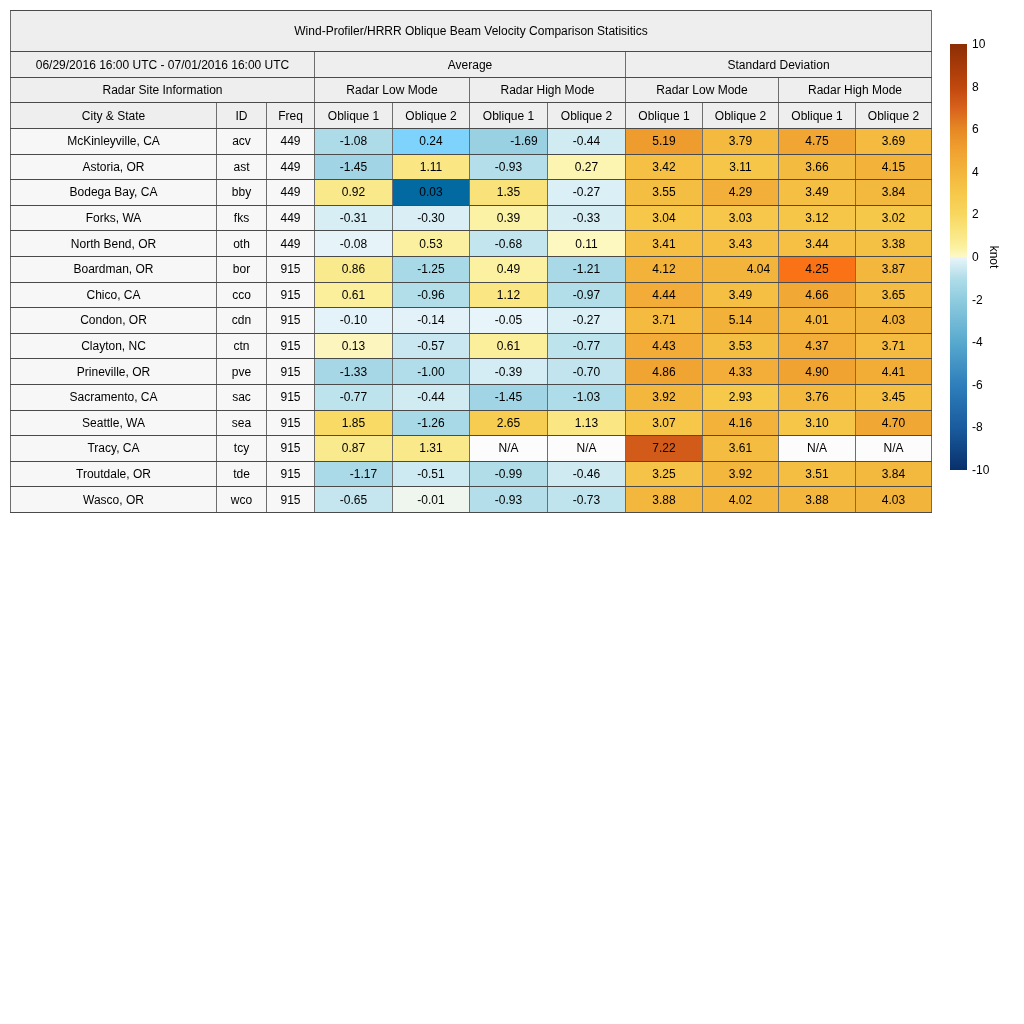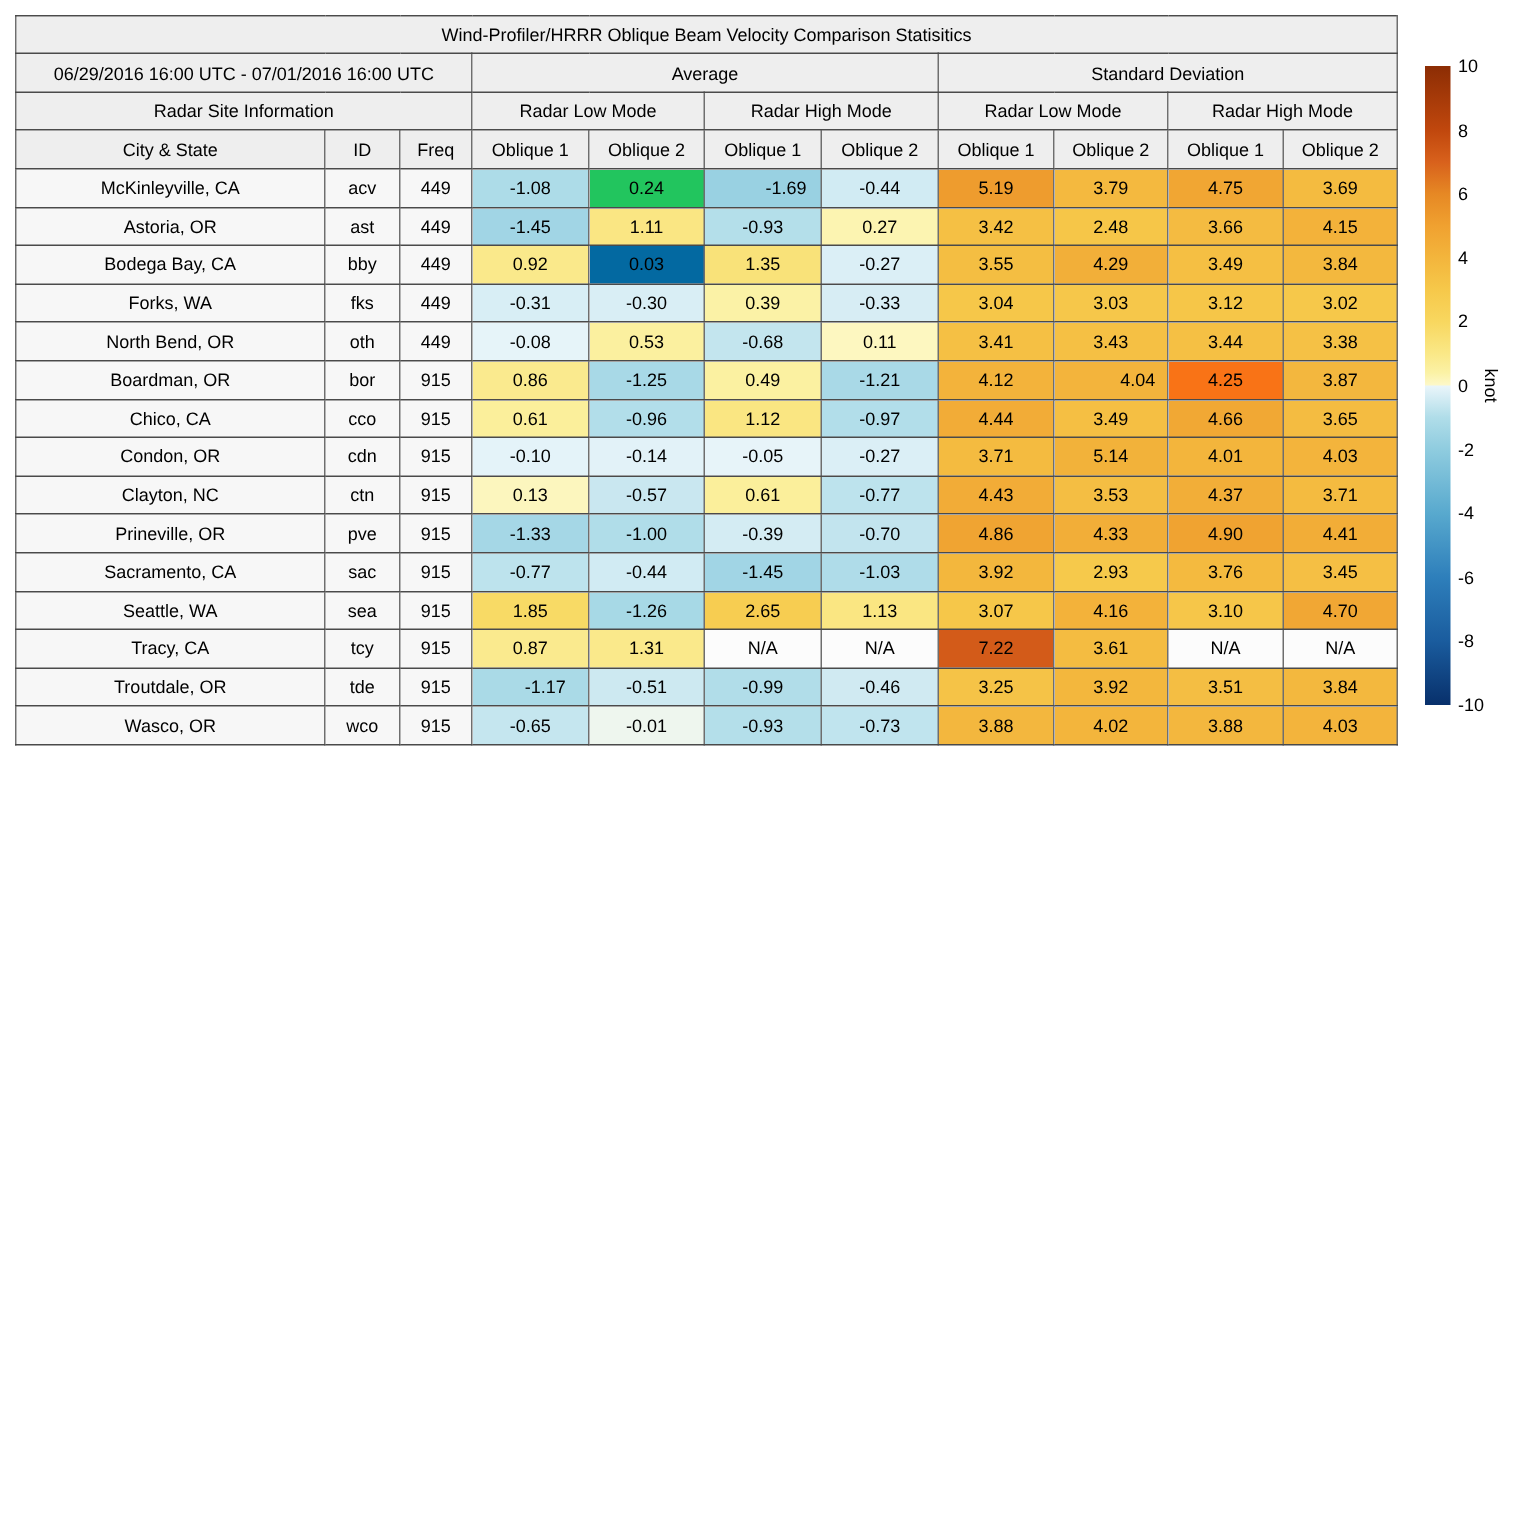--- a/index.html
+++ b/index.html
@@ -2,21 +2,21 @@
 <html><head>
 <meta charset="utf-8">
 <style>
   html,body{margin:0;padding:0;background:#ffffff;}
   body{width:1024px;height:1024px;position:relative;font-family:"Liberation Sans",sans-serif;color:#000;}
   .table-wrap{position:absolute;left:10px;top:10px;}
   table{border-collapse:collapse;table-layout:fixed;width:921px;}
   td{border:1px solid #4a4a4a;border-left:1px solid #6e6e6e;border-right:1px solid #6e6e6e;
      text-align:center;vertical-align:middle;font-size:12px;padding:0;overflow:hidden;white-space:nowrap;}
   thead td{background:#eeeeee;}
-  tr.r-title{height:25px;} tr.r-span{height:26px;} tr.r-mode{height:25px;} tr.r-cols{height:26px;}
+  tr.r-title{height:41px;} tr.r-span{height:26px;} tr.r-mode{height:25px;} tr.r-cols{height:26px;}
   tbody tr{height:25.6px;}
   td.lbl{background:#f7f7f7;}
   td.val{background:#ffffff;}
   
   .cbar-wrap{position:absolute;left:950px;top:44px;width:70px;height:426px;}
   .cbar{position:absolute;left:0;top:0;width:17px;height:426px;}
   .cbar-tick{position:absolute;left:22px;transform:translateY(-50%);font-size:12px;line-height:1;}
   .cbar-label{position:absolute;left:37px;top:50%;transform:translateY(-50%);
      writing-mode:vertical-rl;font-size:12px;}
 </style>
@@ -67,38 +67,38 @@
     <td>Oblique 1</td>
     <td>Oblique 2</td>
   </tr>
 </thead>
 <tbody>
   <tr>
     <td class="lbl">McKinleyville, CA</td>
     <td class="lbl">acv</td>
     <td class="lbl">449</td>
     <td class="val" style="background: rgb(173, 220, 232);">-1.08</td>
-    <td class="val" style="background: #22c55e; margin-top: 44px;">0.24</td>
+    <td class="val" style="background: #7dd3fc; margin-top: 44px;">0.24</td>
     <td class="val" style="background: rgb(153, 209, 226); padding-left: 31px;">-1.69</td>
     <td class="val" style="background: rgb(209, 235, 243);">-0.44</td>
     <td class="val" style="background: rgb(238, 156, 46);">5.19</td>
     <td class="val" style="background: rgb(244, 185, 63);">3.79</td>
     <td class="val" style="background: rgb(241, 166, 51);">4.75</td>
     <td class="val" style="background: rgb(244, 187, 64);">3.69</td>
   </tr>
   <tr>
     <td class="lbl">Astoria, OR</td>
     <td class="lbl">ast</td>
     <td class="lbl">449</td>
     <td class="val" style="background: rgb(161, 213, 229);">-1.45</td>
     <td class="val" style="background: rgb(250, 230, 131);">1.11</td>
     <td class="val" style="background: rgb(180, 223, 234);">-0.93</td>
     <td class="val" style="background: rgb(252, 244, 177);">0.27</td>
     <td class="val" style="background: rgb(245, 192, 68);">3.42</td>
-    <td class="val" style="background: rgb(246, 198, 72);">2.48</td>
+    <td class="val" style="background: rgb(246, 198, 72);">3.11</td>
     <td class="val" style="background: rgb(244, 187, 65);">3.66</td>
     <td class="val" style="background: rgb(243, 178, 58);">4.15</td>
   </tr>
   <tr>
     <td class="lbl">Bodega Bay, CA</td>
     <td class="lbl">bby</td>
     <td class="lbl">449</td>
     <td class="val" style="background: rgb(250, 233, 139);">0.92</td>
     <td class="val" style="background: #0369a1;">0.03</td>
     <td class="val" style="background: rgb(249, 226, 121);">1.35</td>

